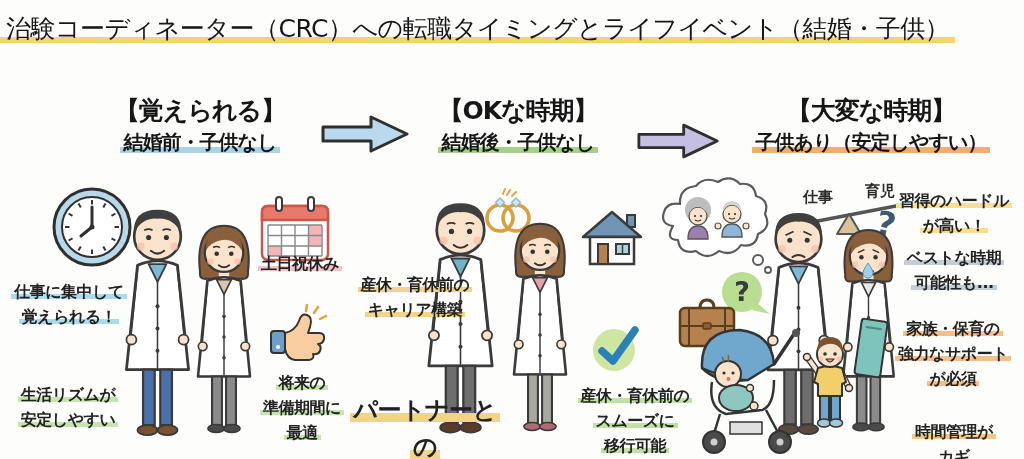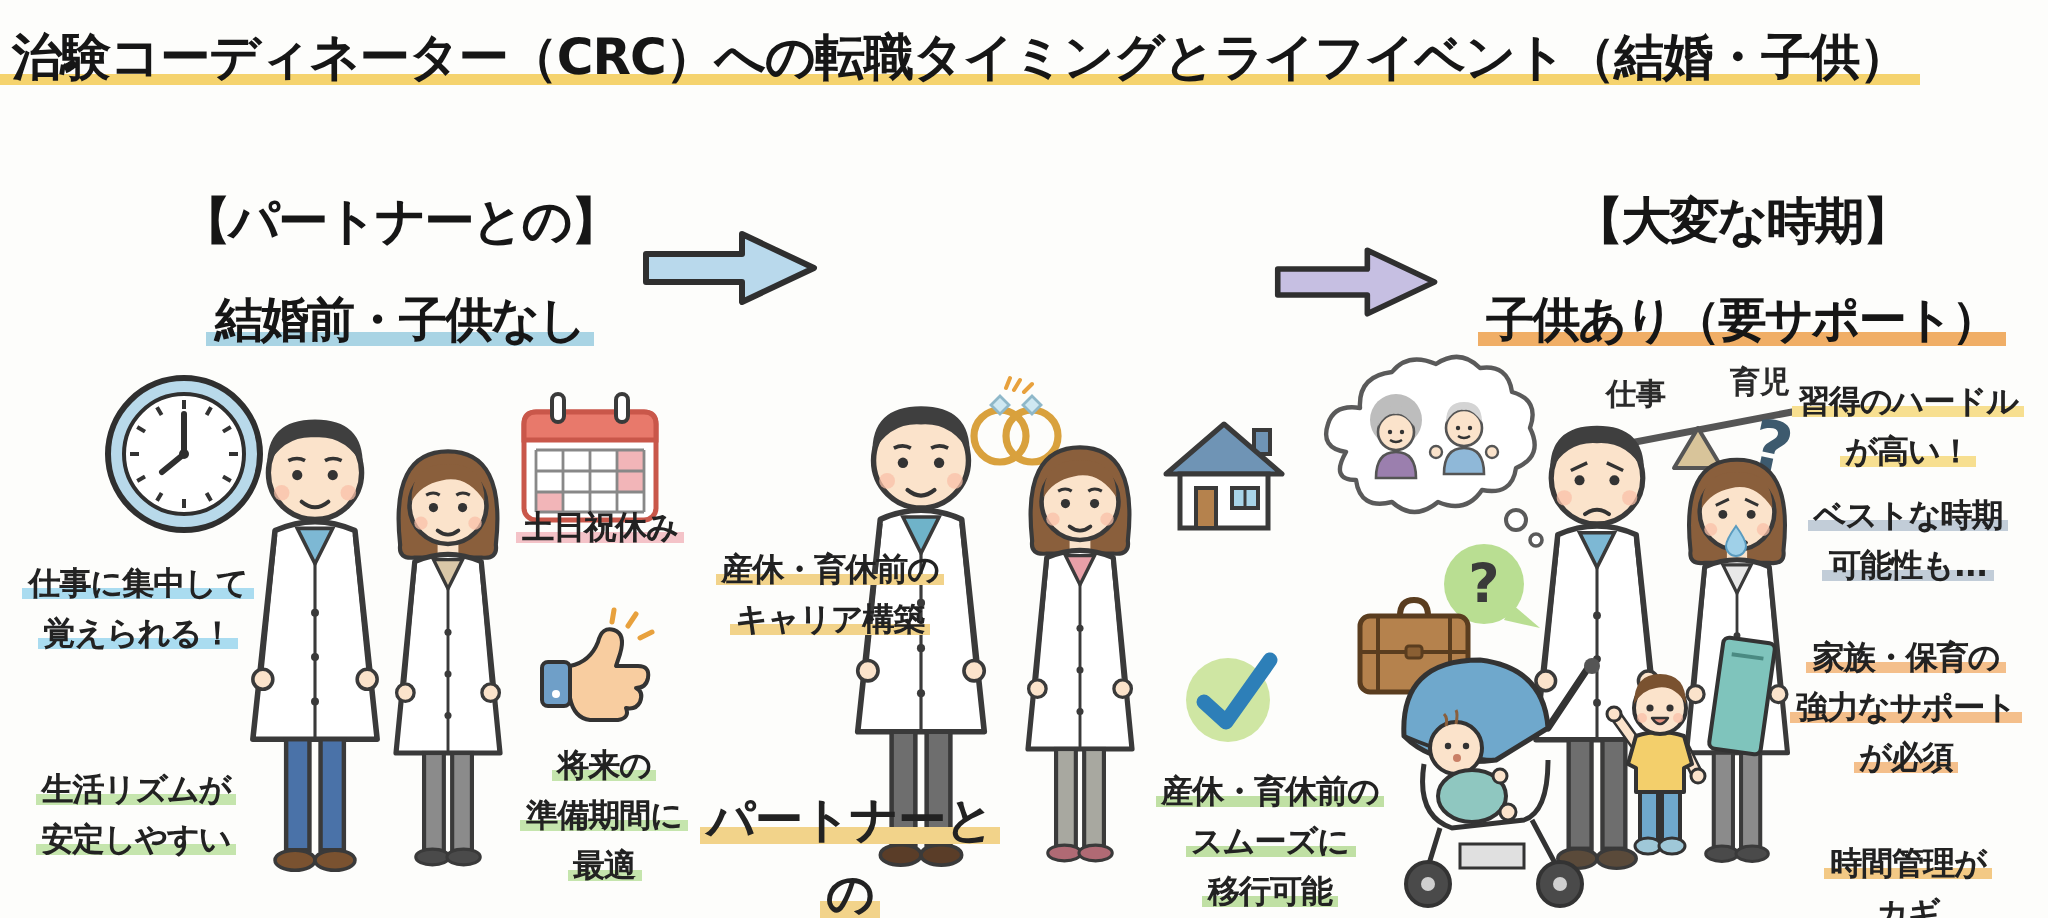--- a/index.html
+++ b/index.html
@@ -1,25 +1,25 @@
 <!DOCTYPE html>
 <html><head>
 <meta charset="utf-8">
 <style>
   *{margin:0;padding:0;box-sizing:border-box}
   html,body{background:#e9e9e9}
   body{font-family:"DejaVu Sans",sans-serif}
   #canvas{position:relative;width:1024px;height:459px;margin:0 auto;background:#fdfdfb;overflow:hidden;color:#1f1f1f}
   .abs{position:absolute}
   svg.abs{overflow:visible}
-  .title{left:0;top:12px;width:816px;text-align:right;font-size:25px;font-weight:700;letter-spacing:-.5px;white-space:nowrap;color:#161616}
+  .title{left:0;top:12px;width:816px;text-align:right;font-size:25px;font-weight:400;letter-spacing:-.5px;white-space:nowrap;color:#161616}
   .tmark{background:linear-gradient(to bottom,transparent 80%,var(--hl,#f5d36e) 80%,var(--hl,#f5d36e) 99%,transparent 99%);padding:0 6px}
   .stage-header{text-align:center;color:#161616}
   .stage-header .line1{font-size:25px;font-weight:900;letter-spacing:-1px}
-  .stage-header .line2{font-size:24px;font-weight:900;letter-spacing:-1px;margin-top:17px}
+  .stage-header .line2{font-size:20px;font-weight:900;letter-spacing:-1px;margin-top:2px}
   .hmark{background:linear-gradient(to bottom,transparent 72%,var(--hl,#ddd) 72%,var(--hl,#ddd) 97%,transparent 97%);padding:0 4px;
          -webkit-box-decoration-break:clone;box-decoration-break:clone}
   .note{font-size:16px;line-height:1.55;text-align:center;font-weight:700;color:#222;letter-spacing:-.5px}
   .note .hl{white-space:pre-line;padding:0 3px;
         background:linear-gradient(to bottom,transparent 62%,var(--hl,#eee) 62%,var(--hl,#eee) 92%,transparent 92%);
         -webkit-box-decoration-break:clone;box-decoration-break:clone}
   .note.big{font-size:24px}
   .qmark{font-size:34px;font-weight:900;color:#3d5a6e;transform:rotate(12deg)}
   .seesaw-label{font-size:15px;font-weight:700;fill:#2a2a2a}
 </style>
@@ -84,32 +84,36 @@
   </defs>
 </svg>
 
 <div id="canvas">
 
   <div class="abs title">
     <span class="tmark" style="--hl: #f5d36e;">治験コーディネーター（CRC）への転職タイミングとライフイベント（結婚・子供）</span>
   </div>
 
   <div class="abs stage-header" style="left:58px;top:94px;width:284px">
-    <div class="line1">【パートナーとの】</div>
+    <div class="line1">【覚えられる】</div>
     <div class="line2"><span class="hmark" style="--hl: #a9d4e4;">結婚前・子供なし</span></div>
   </div>
   <svg class="abs" style="left: 321px; top: 113px; width: 90px; height: 42px; --c: #b9d9ec;" viewBox="0 0 90 42">
     <polygon points="2,14 50,14 50,4 86,21 50,38 50,28 2,28" fill="var(--c,#b9d9ec)" stroke="#2f2f2f" stroke-width="3" stroke-linejoin="round"></polygon>
   </svg>
+  <div class="abs stage-header" style="left:398px;top:94px;width:240px">
+    <div class="line1">【OKな時期】</div>
+    <div class="line2"><span class="hmark" style="--hl: #a6cf88;">結婚後・子供なし</span></div>
+  </div>
   <svg class="abs" style="left: 637px; top: 121px; width: 84px; height: 40px; --c: #c6bfe2;" viewBox="0 0 90 42">
     <polygon points="2,14 50,14 50,4 86,21 50,38 50,28 2,28" fill="var(--c,#c6bfe2)" stroke="#2f2f2f" stroke-width="3" stroke-linejoin="round"></polygon>
   </svg>
   <div class="abs stage-header" style="left:722px;top:94px;width:298px">
     <div class="line1">【大変な時期】</div>
-    <div class="line2"><span class="hmark" style="--hl: #f0ae66;">子供あり（要サポート）</span></div>
+    <div class="line2"><span class="hmark" style="--hl: #f0ae66;">子供あり（安定しやすい）</span></div>
   </div>
 
   <svg class="abs" style="left:50px;top:185px;width:84px;height:84px" viewBox="0 0 84 84">
     <circle cx="42" cy="42" r="38" fill="#b8d9ea" stroke="#2f2f2f" stroke-width="3"></circle>
     <circle cx="42" cy="42" r="30" fill="#fff" stroke="#2f2f2f" stroke-width="2"></circle>
     <path d="M69,42 L64.5,42 M65.4,55.5 L61.5,53.3 M55.5,65.4 L53.3,61.5 M42,69 L42,64.5 M28.5,65.4 L30.8,61.5 M18.6,55.5 L22.5,53.3 M15,42 L19.5,42 M18.6,28.5 L22.5,30.8 M28.5,18.6 L30.8,22.5 M42,15 L42,19.5 M55.5,18.6 L53.3,22.5 M65.4,28.5 L61.5,30.8" stroke="#333" stroke-width="2"></path>
     <path d="M42,42 L42,22 M42,42 L31,51" stroke="#2f2f2f" stroke-width="3" stroke-linecap="round"></path>
     <circle cx="42" cy="42" r="2.5" fill="#2f2f2f"></circle>
   </svg>
 

